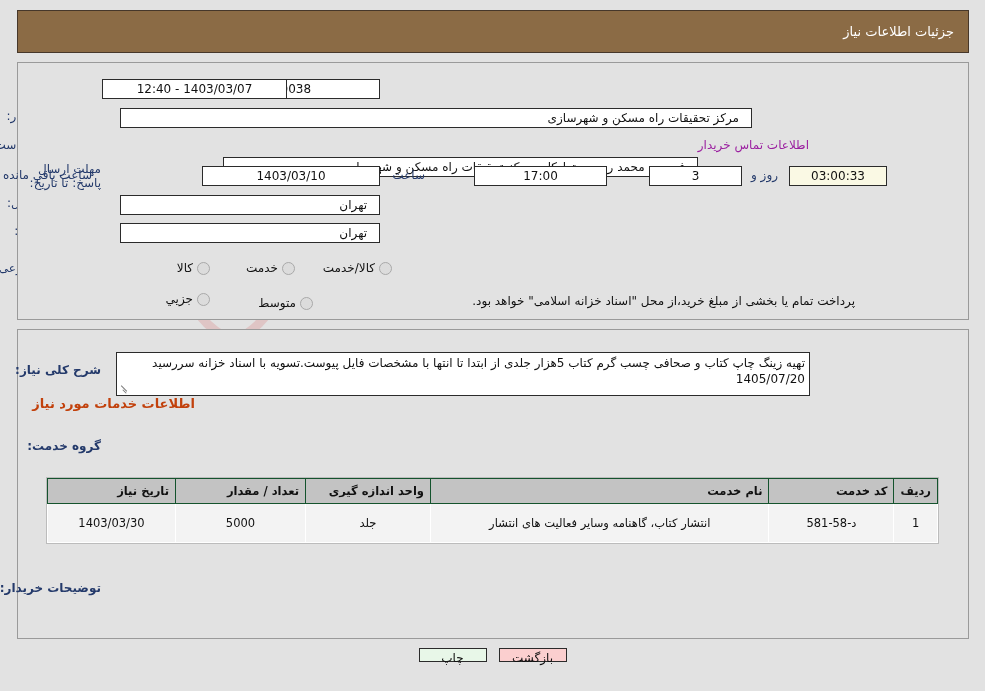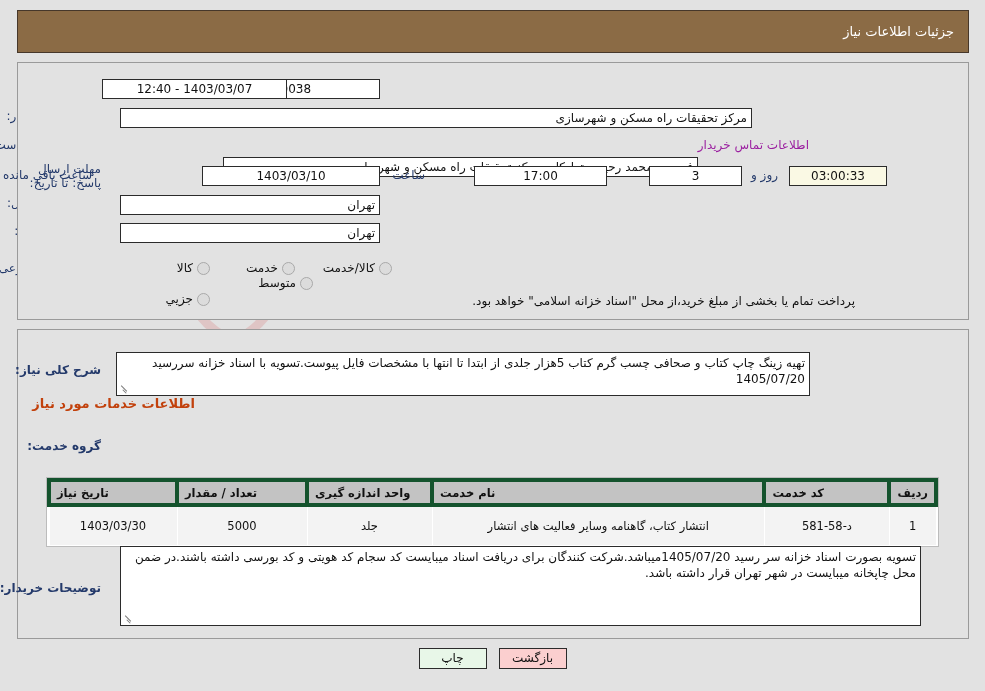--- a/index.html
+++ b/index.html
@@ -79,21 +79,21 @@
     font-size: 12px;
     text-align: left;
     white-space: nowrap;
   }
   .lbl.wrap { white-space: normal; line-height: 13px; }
   .box {
     background: #ffffff;
     border: 1px solid #2b2b2b;
     height: 20px;
     line-height: 18px;
-    padding: 0 4px;
+    padding: 0 12px;
     font-size: 12px;
     color: #111;
     overflow: hidden;
     white-space: nowrap;
   }
   .box.num { text-align: center; direction: ltr; }
   .box.rtl { text-align: right; }
   .box.cream { background: #faf9e4; }
 
   .link {
@@ -167,26 +167,26 @@
     position: absolute;
     left: 46px; top: 477px;
     width: 893px;
     border: 1px solid #bcbcbc;
     background: #ffffff;
     z-index: 9;
   }
   table { border-collapse: collapse; width: 100%; font-size: 11.5px; }
   thead th {
     background: #c3c3c3;
-    border: 4px solid #14532d;
+    border: 1px solid #14532d;
     color: #111;
     font-weight: bold;
     height: 25px;
     padding: 0 6px;
-    text-align: left;
+    text-align: right;
     white-space: nowrap;
   }
   tbody td {
     background: #f3f3f3;
     border: 1px solid #ffffff;
     height: 25px;
     padding: 12px 6px;
     text-align: center;
     color: #111;
     white-space: nowrap;
@@ -197,21 +197,21 @@
   .btn-bar {
     position: absolute;
     left: 0; right: 0; top: 648px;
     display: flex;
     justify-content: center;
     gap: 12px;
     z-index: 10;
   }
   .btn {
     border: 1px solid #2b2b2b;
-    height: 21px;
+    height: 14px;
     min-width: 68px;
     font-size: 12px;
     color: #111;
     cursor: pointer;
     padding: 0 12px;
     line-height: 19px;
     text-align: center;
     font-family: inherit;
   }
   .btn-print  { background: #e8f7e8; }
@@ -304,21 +304,21 @@
     <span class="radio-lbl">کالا/خدمت</span>
   </div>
 
   <div class="row" style="right:884px; top:292px;">
     <span class="lbl">نوع فرآیند خرید :</span>
   </div>
   <div class="radio-grp" style="right:775px; top:292px; z-index:9;">
     <span class="radio"></span>
     <span class="radio-lbl">جزیي</span>
   </div>
-  <div class="radio-grp" style="right:672px; top:276px; z-index:9;align-items:flex-end;">
+  <div class="radio-grp" style="right:672px; top:296px; z-index:9;align-items:flex-end;">
     <span class="radio"></span>
     <span class="radio-lbl">متوسط</span>
   </div>
   <div style="position:absolute; right:130px; top:294px; z-index:9;">
     <span class="note">پرداخت تمام یا بخشی از مبلغ خرید،از محل "اسناد خزانه اسلامی" خواهد بود.</span>
   </div>
 
   <div class="panel" id="panel-bottom"></div>
 
   <div class="fld-lbl" style="right:884px; top:363px;">شرح کلی نیاز:</div>
@@ -350,23 +350,19 @@
           <td>انتشار کتاب، گاهنامه وسایر فعالیت های انتشار</td>
           <td>جلد</td>
           <td class="ltr">5000</td>
           <td class="ltr">1403/03/30</td>
         </tr>
       </tbody>
     </table>
   </div>
 
   <div class="fld-lbl" style="right:884px; top:581px;">توضیحات خریدار:</div>
-  <div class="ta" style="right:64px; top:546px; width:801px; height:80px;">
-    <span>تسویه بصورت اسناد خزانه سر رسید 1405/07/20میباشد.شرکت کنندگان برای دریافت اسناد میبایست کد سجام کد هویتی و کد بورسی داشته باشند.در ضمن محل چاپخانه میبایست در شهر تهران قرار داشته باشد.</span>
-    <span class="handle"></span>
-  </div>
 
   <div class="btn-bar">
     <button class="btn btn-back">بازگشت</button>
     <button class="btn btn-print">چاپ</button>
   </div>
 
 </div>
 
 </body></html>

